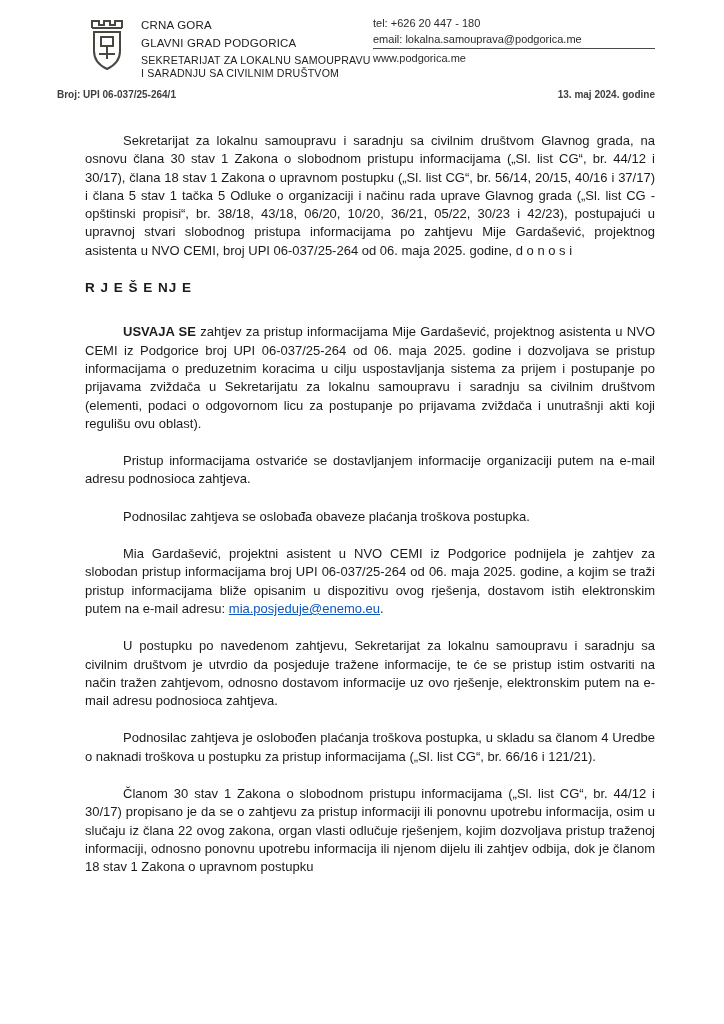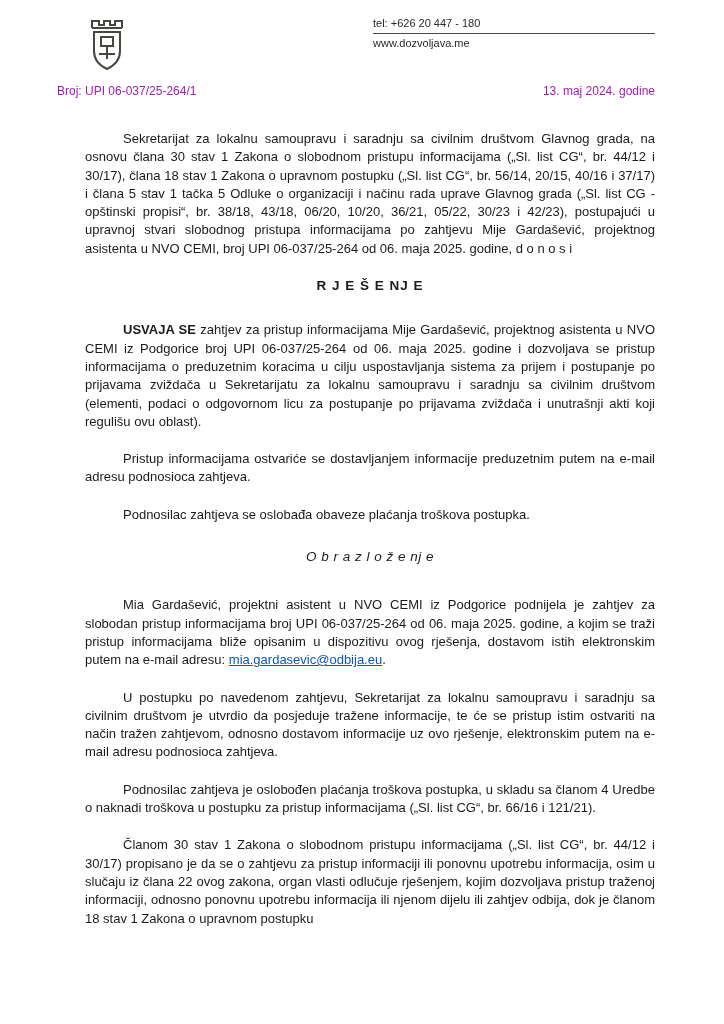--- a/index.html
+++ b/index.html
@@ -30,31 +30,31 @@
     font-size: 11px; line-height: 15.5px; color: #2a2a2c;
   }
   .contact .sep-line {
     border-bottom: 1px solid #4a4a4a;
     margin: 1px 0 2px;
   }
   
   .ref-row {
     display: flex; justify-content: space-between; align-items: baseline;
     margin: 10px 0 0 -28px; 
-    font-size: 12px; color: #a21caf;
+    font-size: 10px; color: #404040; font-weight: bold;
   }
   
   .doc-body { margin-top: 32px; font-size: 13px; line-height: 18.3px; color: #1b1b1d; }
   .doc-body p {
     margin: 4px 0 19px;
     text-align: justify;
     text-indent: 38px;
   }
   .h-decision {
-    text-align: center; font-weight: bold; font-size: 13.5px;
+    text-align: left; font-weight: bold; font-size: 13.5px;
     margin: 6px 0 26px; letter-spacing: 1px;
   }
   .h-obrazlozenje {
     text-align: center; font-style: italic; font-size: 13.5px;
     margin: 24px 0 30px; letter-spacing: .5px;
   }
   .email-link { color: #0a56c2; text-decoration: underline; cursor: pointer; }
   strong { font-weight: bold; }
 </style>
 </head>
@@ -70,48 +70,56 @@
           <path d="M7 12 V5 h7 v4 h5 V5 h6 v4 h5 V5 h7 v7"></path>
           <path d="M7 12 h30"></path>
           <path d="M9 16 h26 v19 q0 12 -13 18 q-13 -6 -13 -18 z"></path>
           <rect x="16" y="21" width="12" height="9"></rect>
           <path d="M22 30 v13"></path>
           <path d="M14 38 h16"></path>
         </g>
       </svg>
     </div>
 
+    <div class="org">
+      <div class="org-line-lg">CRNA GORA</div>
+      <div class="org-gap"></div>
+      <div class="org-line-lg">GLAVNI GRAD PODGORICA</div>
+      <div class="org-gap"></div>
+      <div class="org-line-sm">SEKRETARIJAT ZA LOKALNU SAMOUPRAVU</div>
+      <div class="org-line-sm">I SARADNJU SA CIVILNIM DRUŠTVOM</div>
+    </div>
 
     <div class="contact">
       <div>tel: +626 20 447 - 180</div>
+      <div>email: lokalna.samouprava@podgorica.me</div>
       <div class="sep-line"></div>
-      <div>www.dozvoljava.me</div>
+      <div>www.podgorica.me</div>
     </div>
   </div>
 
   <div class="ref-row">
     <span>Broj: UPI 06-037/25-264/1</span>
     <span>13. maj 2024. godine</span>
   </div>
 
   <div class="doc-body">
 
     <p>Sekretarijat za lokalnu samoupravu i saradnju sa civilnim društvom Glavnog grada, na osnovu člana 30 stav 1 Zakona o slobodnom pristupu informacijama („Sl. list CG“, br. 44/12 i 30/17), člana 18 stav 1 Zakona o upravnom postupku („Sl. list CG“, br. 56/14, 20/15, 40/16 i 37/17) i člana 5 stav 1 tačka 5 Odluke o organizaciji i načinu rada uprave Glavnog grada („Sl. list CG - opštinski propisi“, br. 38/18, 43/18, 06/20, 10/20, 36/21, 05/22, 30/23 i 42/23), postupajući u upravnoj stvari slobodnog pristupa informacijama po zahtjevu Mije Gardašević, projektnog asistenta u NVO CEMI, broj UPI 06-037/25-264 od 06. maja 2025. godine, d o n o s i</p>
 
     <div class="h-decision">R J E Š E NJ E</div>
 
     <p><strong>USVAJA SE</strong><span> zahtjev za pristup informacijama Mije Gardašević, projektnog asistenta u NVO CEMI iz Podgorice broj UPI 06-037/25-264 od 06. maja 2025. godine i dozvoljava se pristup informacijama o preduzetnim koracima u cilju uspostavljanja sistema za prijem i postupanje po prijavama zviždača u Sekretarijatu za lokalnu samoupravu i saradnju sa civilnim društvom (elementi, podaci o odgovornom licu za postupanje po prijavama zviždača i unutrašnji akti koji regulišu ovu oblast).</span></p>
 
-    <p>Pristup informacijama ostvariće se dostavljanjem informacije preduzetnim putem na e-mail adresu podnosioca zahtjeva.</p>
+    <p>Pristup informacijama ostvariće se dostavljanjem informacije organizaciji putem na e-mail adresu podnosioca zahtjeva.</p>
 
     <p>Podnosilac zahtjeva se oslobađa obaveze plaćanja troškova postupka.</p>
 
-    <div class="h-obrazlozenje">O b r a z l o ž e nj e</div>
 
-    <p><span>Mia Gardašević, projektni asistent u NVO CEMI iz Podgorice podnijela je zahtjev za slobodan pristup informacijama broj UPI 06-037/25-264 od 06. maja 2025. godine, a kojim se traži pristup informacijama bliže opisanim u dispozitivu ovog rješenja, dostavom istih elektronskim putem na e-mail adresu: </span><a class="email-link">mia.gardasevic@odbija.eu</a><span>.</span></p>
+    <p><span>Mia Gardašević, projektni asistent u NVO CEMI iz Podgorice podnijela je zahtjev za slobodan pristup informacijama broj UPI 06-037/25-264 od 06. maja 2025. godine, a kojim se traži pristup informacijama bliže opisanim u dispozitivu ovog rješenja, dostavom istih elektronskim putem na e-mail adresu: </span><a class="email-link">mia.posjeduje@enemo.eu</a><span>.</span></p>
 
     <p>U postupku po navedenom zahtjevu, Sekretarijat za lokalnu samoupravu i saradnju sa civilnim društvom je utvrdio da posjeduje tražene informacije, te će se pristup istim ostvariti na način tražen zahtjevom, odnosno dostavom informacije uz ovo rješenje, elektronskim putem na e-mail adresu podnosioca zahtjeva.</p>
 
     <p>Podnosilac zahtjeva je oslobođen plaćanja troškova postupka, u skladu sa članom 4 Uredbe o naknadi troškova u postupku za pristup informacijama („Sl. list CG“, br. 66/16 i 121/21).</p>
 
     <p>Članom 30 stav 1 Zakona o slobodnom pristupu informacijama („Sl. list CG“, br. 44/12 i 30/17) propisano je da se o zahtjevu za pristup informaciji ili ponovnu upotrebu informacija, osim u slučaju iz člana 22 ovog zakona, organ vlasti odlučuje rješenjem, kojim dozvoljava pristup traženoj informaciji, odnosno ponovnu upotrebu informacija ili njenom dijelu ili zahtjev odbija, dok je članom 18 stav 1 Zakona o upravnom postupku</p>
 
   </div>
 </div>
 

